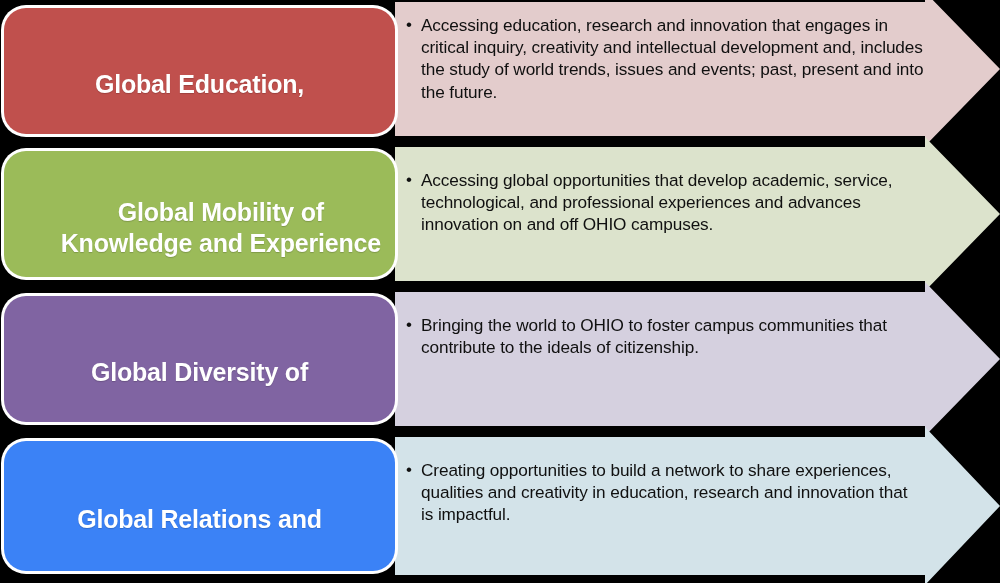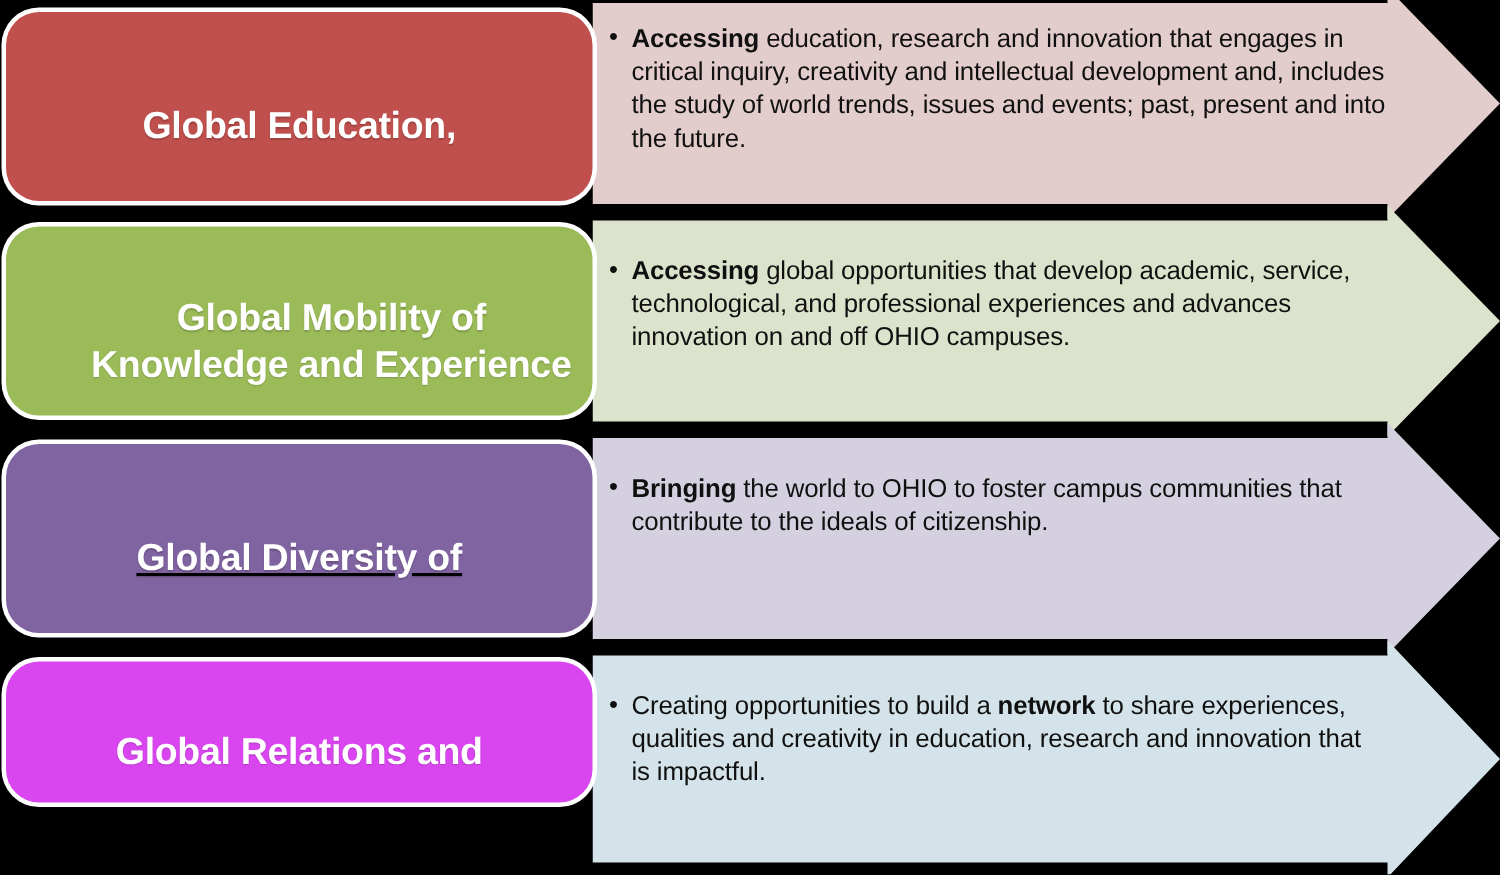--- a/index.html
+++ b/index.html
@@ -49,21 +49,21 @@
     padding-left: 17px;
   }
   .bullet-dot {
     position: absolute;
     left: 2px;
     top: 0;
     font-size: 17px;
     line-height: 1.29;
   }
   .lead {
-    font-weight: bold;
+    font-weight: normal;
   }
 
   
   .label-box {
     position: absolute;
     left: 4px;
     border-radius: 22px;
     box-shadow: 0 0 0 3px #ffffff;
     display: flex;
     align-items: center;
@@ -125,37 +125,37 @@
   <div class="row" style="top:292px;height:134px;">
     <svg class="arrow-svg" width="605" height="154" viewBox="0 0 605 154" style="top:-10px;">
       <polygon points="0,10 530,10 530,0 605,77 530,154 530,144 0,144" fill="#D5D0DF"></polygon>
     </svg>
     <div class="arrow-text" style="top:22px;">
       <div class="bullet-line">
         <span class="bullet-dot">•</span>
         <span class="lead">Bringing</span><span> the world to OHIO to foster campus communities that contribute to the ideals of citizenship.</span>
       </div>
     </div>
-    <div class="label-box" style="top:4px;height:126px;width:391px;background:#8064A2;text-decoration:underline;">
+    <div class="label-box" style="top:4px;height:126px;width:391px;background:#8064A2;">
       <div class="label-text">
         <div>Global Diversity of</div>
       </div>
     </div>
   </div>
 
   <div class="row" style="top:437px;height:138px;">
     <svg class="arrow-svg" width="605" height="158" viewBox="0 0 605 158" style="top:-10px;">
       <polygon points="0,10 530,10 530,0 605,79 530,158 530,148 0,148" fill="#D3E3E9"></polygon>
     </svg>
     <div class="arrow-text" style="top:22px;">
       <div class="bullet-line">
         <span class="bullet-dot">•</span>
         <span>Creating opportunities to build a </span><span class="lead">network</span><span> to share experiences, qualities and creativity in education, research and innovation that is impactful.</span>
       </div>
     </div>
-    <div class="label-box" style="top:4px;height:94px;width:391px;background:#d946ef;">
+    <div class="label-box" style="top:4px;height:130px;width:391px;background:#3b82f6;">
       <div class="label-text">
         <div>Global Relations and</div>
       </div>
     </div>
   </div>
 
 </div>
 
 </body></html>

